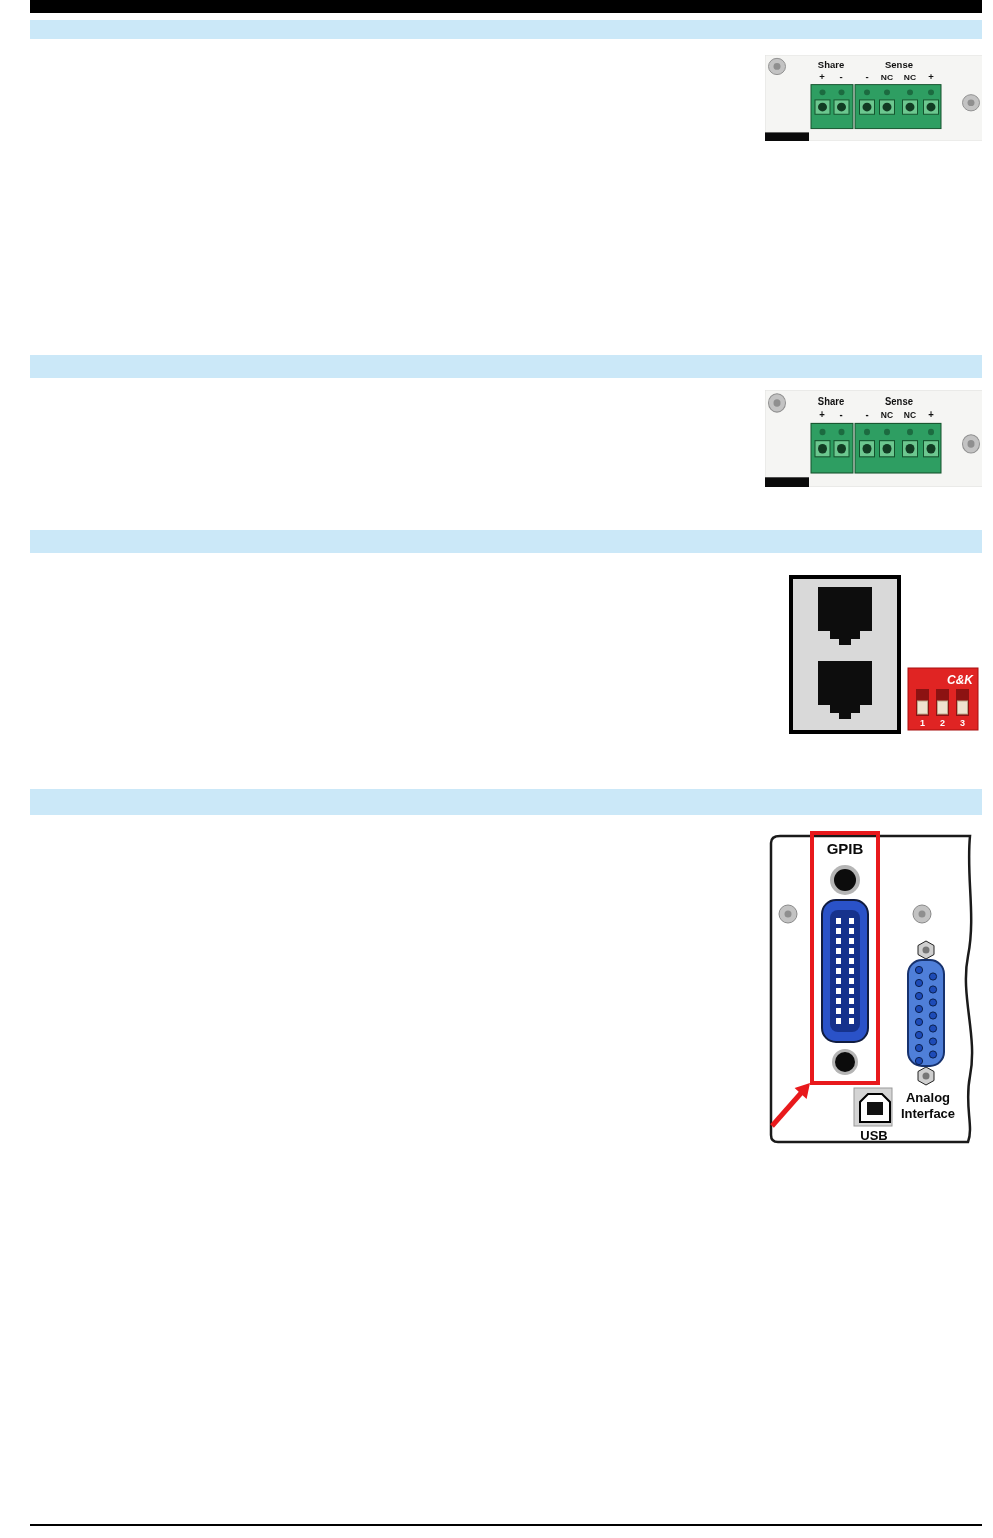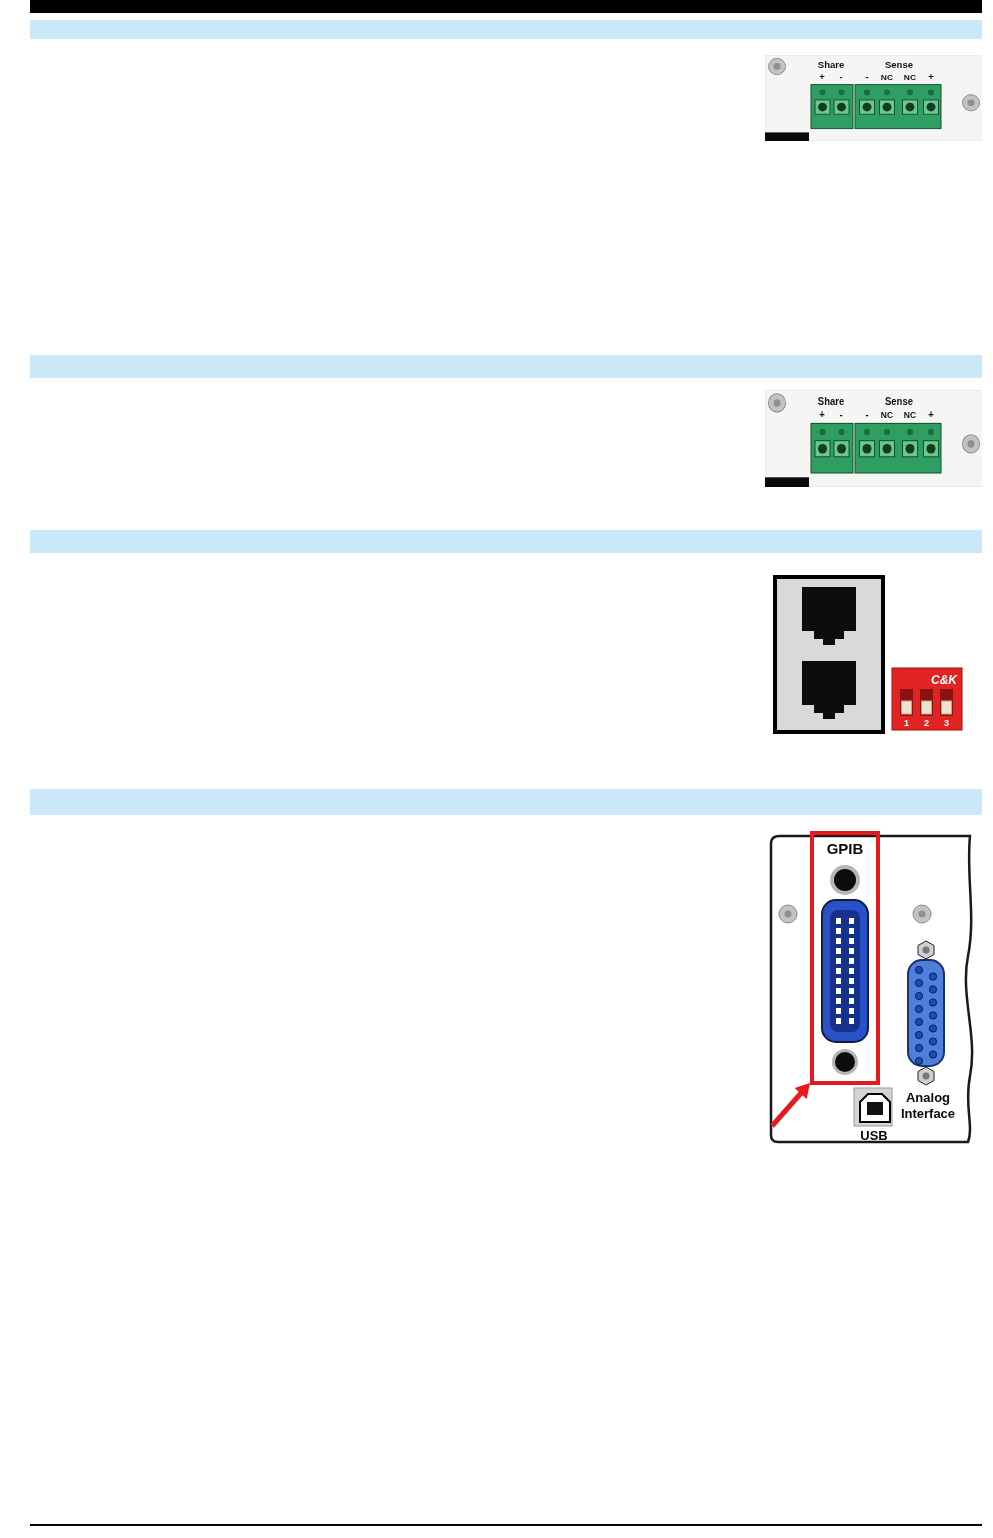--- a/index.html
+++ b/index.html
@@ -8,21 +8,21 @@
   .rule-top{position:absolute;left:30px;right:0;top:0;height:13px;background:#000;}
   .rule-bottom{position:absolute;left:30px;right:0;top:1524px;height:2px;background:#000;}
   .band{position:absolute;left:30px;right:0;background:#cbe8f8;}
   .b1{top:20px;height:19px;}
   .b2{top:355px;height:23px;}
   .b3{top:530px;height:23px;}
   .b4{top:789px;height:26px;}
   figure.fig{position:absolute;margin:0;padding:0;}
   .f1{left:765px;top:55px;width:226px;height:86px;}
   .f2{left:765px;top:390px;width:226px;height:97px;}
-  .f3{left:772px;top:574px;width:191px;height:161px;}
+  .f3{left:788px;top:574px;width:191px;height:161px;}
   .f4{left:762px;top:830px;width:226px;height:318px;}
   .fig svg{display:block;width:100%;height:100%;}
   text{font-family:"Liberation Sans",sans-serif;}
   .t9b{font-size:9.5px;font-weight:bold;fill:#111;}
   .t8b{font-size:8.5px;font-weight:bold;fill:#111;}
   .dipbrand{font-size:12px;font-weight:bold;font-style:italic;fill:#ffffff;}
   .dipnum{font-size:9px;font-weight:bold;fill:#ffffff;}
   .paneltitle{font-size:15px;font-weight:bold;fill:#0a0a0a;}
   .panellabel{font-size:13px;font-weight:bold;fill:#0a0a0a;}
 </style>

